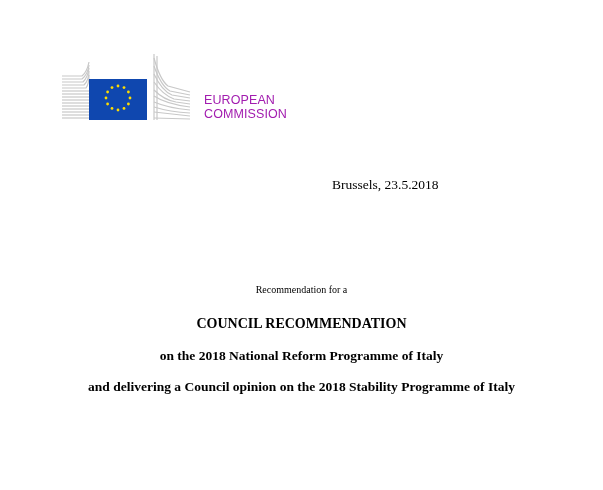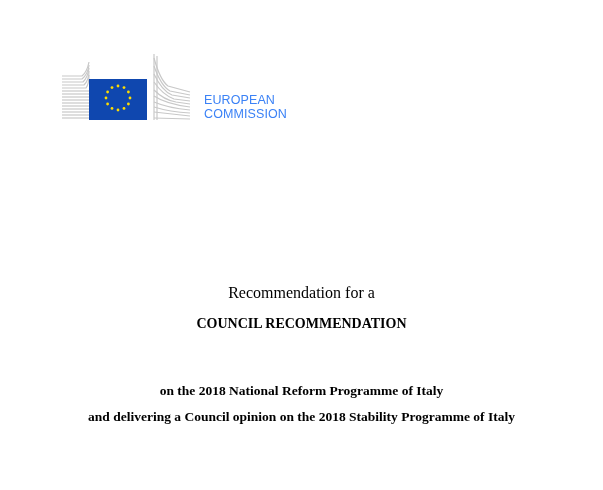--- a/index.html
+++ b/index.html
@@ -23,40 +23,40 @@
       height: 70px;
     }
     .logo svg { display: block; }
     .org-name {
       position: absolute;
       left: 204px;
       top: 93px;
       font-family: "Liberation Sans", sans-serif;
       font-size: 12.5px;
       line-height: 14px;
-      color: #3b82f6;
+      color: #a21caf;
       letter-spacing: 0.1px;
     }
     .ref-block {
       position: absolute;
       left: 332px;
       top: 177px;
       font-size: 13.5px;
       line-height: 15.5px;
     }
     .title-line {
       position: absolute;
       left: 0;
       width: 603px;
       text-align: center;
     }
-    .t1 { top: 284px; font-size: 16px; }
+    .t1 { top: 284px; font-size: 10px; }
     .t2 { top: 316px; font-size: 14px; font-weight: bold; }
-    .t3 { top: 348px; font-size: 13.5px; font-weight: bold; margin-top: 35px; }
-    .t4 { top: 379px; font-size: 13.5px; font-weight: bold; margin-top: 30px; }
+    .t3 { top: 348px; font-size: 13.5px; font-weight: bold; }
+    .t4 { top: 379px; font-size: 13.5px; font-weight: bold; }
   </style>
 </head>
 <body>
 
 <div class="logo">
   <svg width="135" height="70" viewBox="0 0 135 70" xmlns="http://www.w3.org/2000/svg">
 
     <g stroke="#c8c8c8" stroke-width="1.2" fill="none">
       <path d="M2 24 L22 24 Q27 20 29 10"></path>
       <path d="M2 27 L22 27 Q28 22 29 13"></path>
@@ -107,18 +107,19 @@
     </g>
   </svg>
 </div>
 
 <div class="org-name">
   <div>EUROPEAN</div>
   <div>COMMISSION</div>
 </div>
 
 <div class="ref-block">
+  <div>Brussels, 23.5.2018</div>
 </div>
 
 <div class="title-line t1">Recommendation for a</div>
 <div class="title-line t2">COUNCIL RECOMMENDATION</div>
 <div class="title-line t3">on the 2018 National Reform Programme of Italy</div>
 <div class="title-line t4">and delivering a Council opinion on the 2018 Stability Programme of Italy</div>
 
 </body></html>

